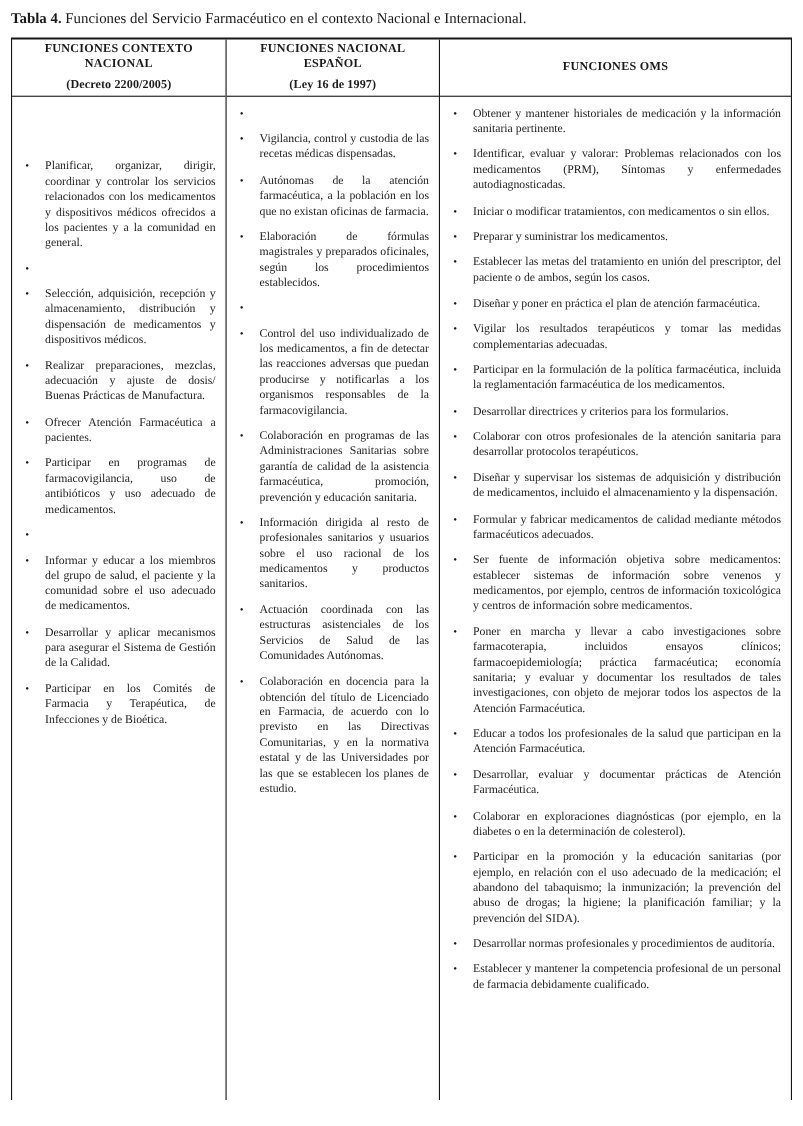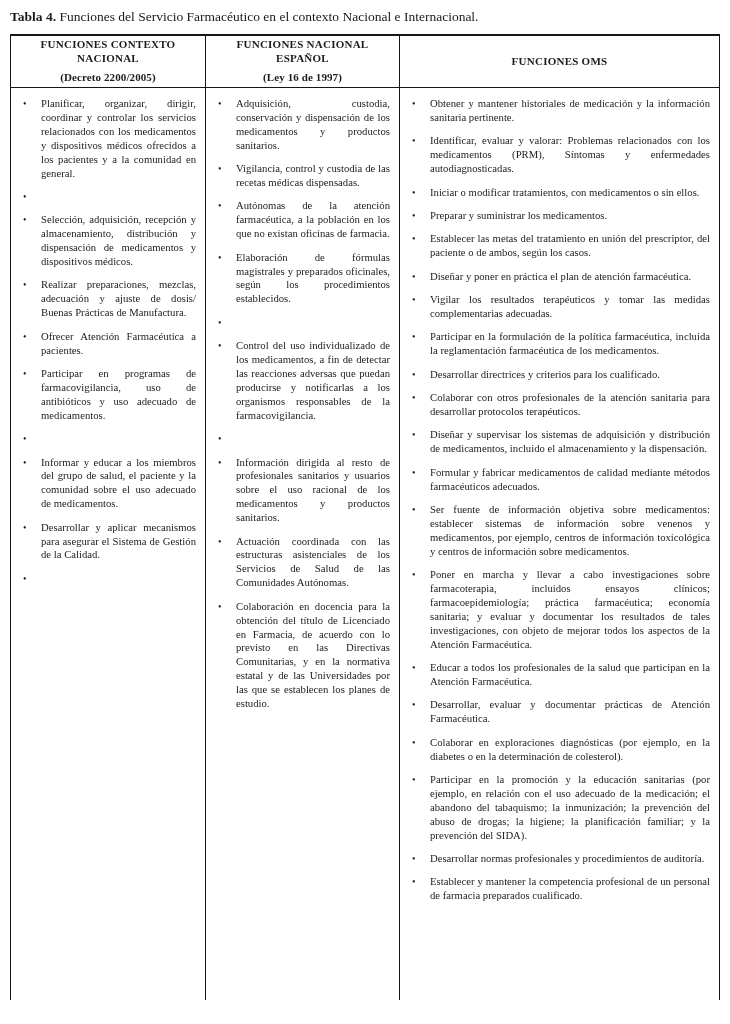--- a/index.html
+++ b/index.html
@@ -29,21 +29,21 @@
     border: 1.5px solid #161616;
     border-top-width: 2.5px;
     border-bottom-width: 3px;
   }
   .col {
     display: flex;
     flex-direction: column;
     border-right: 1px solid #161616;
   }
   .col:last-child { border-right: none; }
-  .col-nacional { width: 195px; }
+  .col-nacional { width: 195px; gap: 48px; }
   .col-espanol  { width: 194px; }
   .col-oms      { flex: 1; }
   .col-header {
     height: 52px;
     border-bottom: 1.8px solid #161616;
     display: flex;
     flex-direction: column;
     justify-content: center;
     align-items: center;
     text-align: center;
@@ -130,35 +130,35 @@
             <li>
               <span class="bullet">•</span>
               <span class="txt">Informar y educar a los miembros del grupo de salud, el paciente y la comunidad sobre el uso adecuado de medicamentos.</span>
             </li>
             <li>
               <span class="bullet">•</span>
               <span class="txt">Desarrollar y aplicar mecanismos para asegurar el Sistema de Gestión de la Calidad.</span>
             </li>
             <li>
               <span class="bullet">•</span>
+              <span class="txt">Participar en los Comités de Farmacia y Terapéutica, de Infecciones y de Bioética.</span>
             </li>
           </ul>
       </div>
     </div>
 
     <div class="col col-espanol">
       <div class="col-header">
         <div class="hd">FUNCIONES NACIONAL ESPAÑOL</div>
         <div class="sub">(Ley 16 de 1997)</div>
       </div>
       <div class="col-body">
         <ul class="func-list">
             <li>
               <span class="bullet">•</span>
-              <span class="txt">Adquisición, custodia, conservación y dispensación de los medicamentos y productos sanitarios.</span>
             </li>
             <li>
               <span class="bullet">•</span>
               <span class="txt">Vigilancia, control y custodia de las recetas médicas dispensadas.</span>
             </li>
             <li>
               <span class="bullet">•</span>
               <span class="txt">Autónomas de la atención farmacéutica, a la población en los que no existan oficinas de farmacia.</span>
             </li>
             <li>
@@ -167,20 +167,21 @@
             </li>
             <li>
               <span class="bullet">•</span>
             </li>
             <li>
               <span class="bullet">•</span>
               <span class="txt">Control del uso individualizado de los medicamentos, a fin de detectar las reacciones adversas que puedan producirse y notificarlas a los organismos responsables de la farmacovigilancia.</span>
             </li>
             <li>
               <span class="bullet">•</span>
+              <span class="txt">Colaboración en programas de las Administraciones Sanitarias sobre garantía de calidad de la asistencia farmacéutica, promoción, prevención y educación sanitaria.</span>
             </li>
             <li>
               <span class="bullet">•</span>
               <span class="txt">Información dirigida al resto de profesionales sanitarios y usuarios sobre el uso racional de los medicamentos y productos sanitarios.</span>
             </li>
             <li>
               <span class="bullet">•</span>
               <span class="txt">Actuación coordinada con las estructuras asistenciales de los Servicios de Salud de las Comunidades Autónomas.</span>
             </li>
             <li>
@@ -225,21 +226,21 @@
             <li>
               <span class="bullet">•</span>
               <span class="txt">Vigilar los resultados terapéuticos y tomar las medidas complementarias adecuadas.</span>
             </li>
             <li>
               <span class="bullet">•</span>
               <span class="txt">Participar en la formulación de la política farmacéutica, incluida la reglamentación farmacéutica de los medicamentos.</span>
             </li>
             <li>
               <span class="bullet">•</span>
-              <span class="txt">Desarrollar directrices y criterios para los cualificado.</span>
+              <span class="txt">Desarrollar directrices y criterios para los formularios.</span>
             </li>
             <li>
               <span class="bullet">•</span>
               <span class="txt">Colaborar con otros profesionales de la atención sanitaria para desarrollar protocolos terapéuticos.</span>
             </li>
             <li>
               <span class="bullet">•</span>
               <span class="txt">Diseñar y supervisar los sistemas de adquisición y distribución de medicamentos, incluido el almacenamiento y la dispensación.</span>
             </li>
             <li>
@@ -269,20 +270,20 @@
             <li>
               <span class="bullet">•</span>
               <span class="txt">Participar en la promoción y la educación sanitarias (por ejemplo, en relación con el uso adecuado de la medicación; el abandono del tabaquismo; la inmunización; la prevención del abuso de drogas; la higiene; la planificación familiar; y la prevención del SIDA).</span>
             </li>
             <li>
               <span class="bullet">•</span>
               <span class="txt">Desarrollar normas profesionales y procedimientos de auditoría.</span>
             </li>
             <li>
               <span class="bullet">•</span>
-              <span class="txt">Establecer y mantener la competencia profesional de un personal de farmacia preparados cualificado.</span>
+              <span class="txt">Establecer y mantener la competencia profesional de un personal de farmacia debidamente cualificado.</span>
             </li>
           </ul>
       </div>
     </div>
 
   </div>
 </div>
 
 </body></html>

